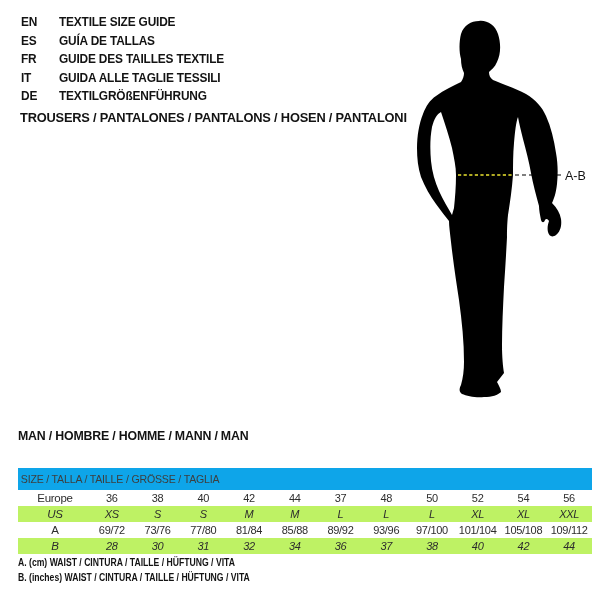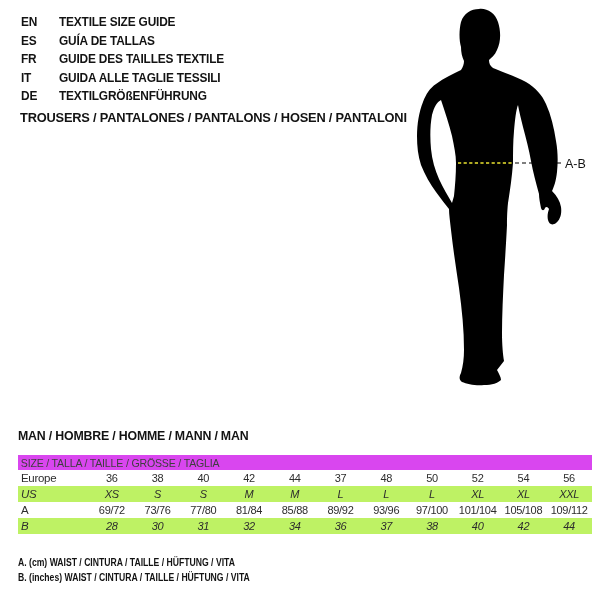--- a/index.html
+++ b/index.html
@@ -20,47 +20,47 @@
     white-space: nowrap; letter-spacing: -0.2px;
   }
   .lang-code { width: 38px; flex: 0 0 38px; }
   .category-title {
     position: absolute; left: 20px; top: 110px;
     font-weight: bold; font-size: 13.5px; color: #131313;
     transform: scaleX(0.95); transform-origin: left center;
     white-space: nowrap; letter-spacing: -0.2px;
   }
   
-  .figure-wrap { position: absolute; left: 390px; top: 0; width: 210px; height: 400px; }
+  .figure-wrap { position: absolute; left: 390px; top: 12px; width: 210px; height: 400px; }
   .figure-wrap svg { display: block; }
   .ab-label { font-family: "Liberation Sans", sans-serif; }
   
   .section-title {
     position: absolute; left: 18px; top: 428px;
     font-weight: bold; font-size: 13px; color: #131313;
     transform: scaleX(0.95); transform-origin: left center;
     white-space: nowrap; letter-spacing: -0.2px;
   }
   
   .size-table { position: absolute; left: 18px; top: 455px; width: 574px; }
   .table-header {
-    height: 15px; background: #d946ef; display: flex; align-items: center;
+    height: 22px; background: #0ea5e9; display: flex; align-items: center; margin-top: 13px;
   }
   .table-header span {
     font-size: 11.5px; color: #3e3e3e; padding-left: 3px;
     transform: scaleX(0.92); transform-origin: left center;
     white-space: nowrap; letter-spacing: -0.2px;
   }
   .tr {
     display: grid; grid-template-columns: 71px repeat(11, 1fr);
     height: 16px; align-items: center;
   }
   .tr.striped { background: #bef264; font-style: italic; }
   .td { font-size: 11px; color: #2d2d2d; text-align: center; letter-spacing: -0.3px; }
-  .td.row-label { text-align: left; padding-left: 3px; font-size: 11.5px; }
+  .td.row-label { text-align: center; padding-left: 3px; font-size: 11.5px; }
   
   .footnotes { position: absolute; left: 18px; top: 555px; }
   .footnote {
     font-weight: bold; font-size: 11.5px; color: #131313;
     height: 14.5px; line-height: 14.5px;
     transform: scaleX(0.75); transform-origin: left center;
     white-space: nowrap;
   }
 </style>
 </head>

